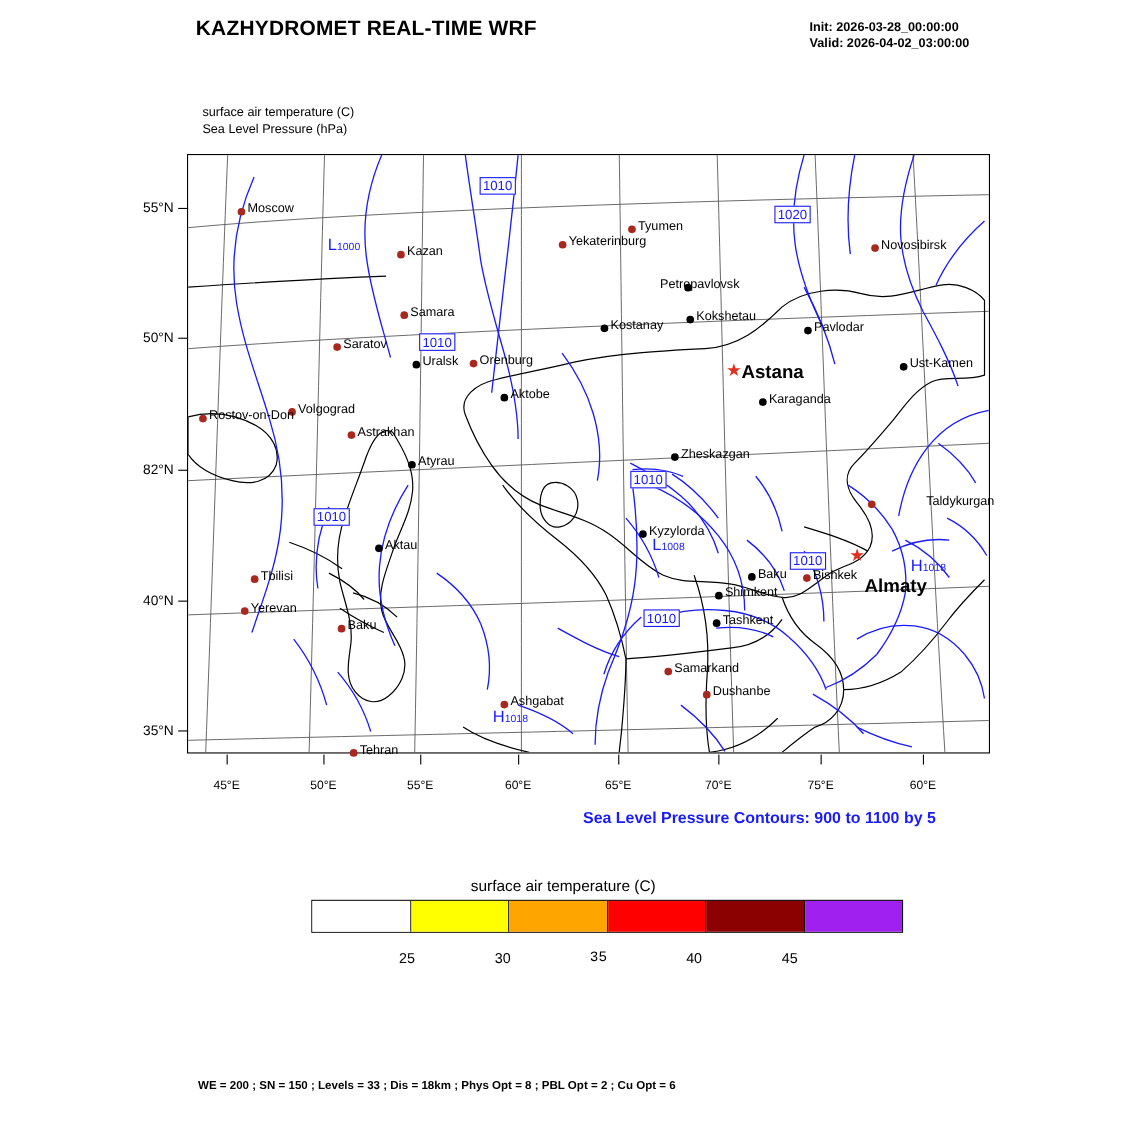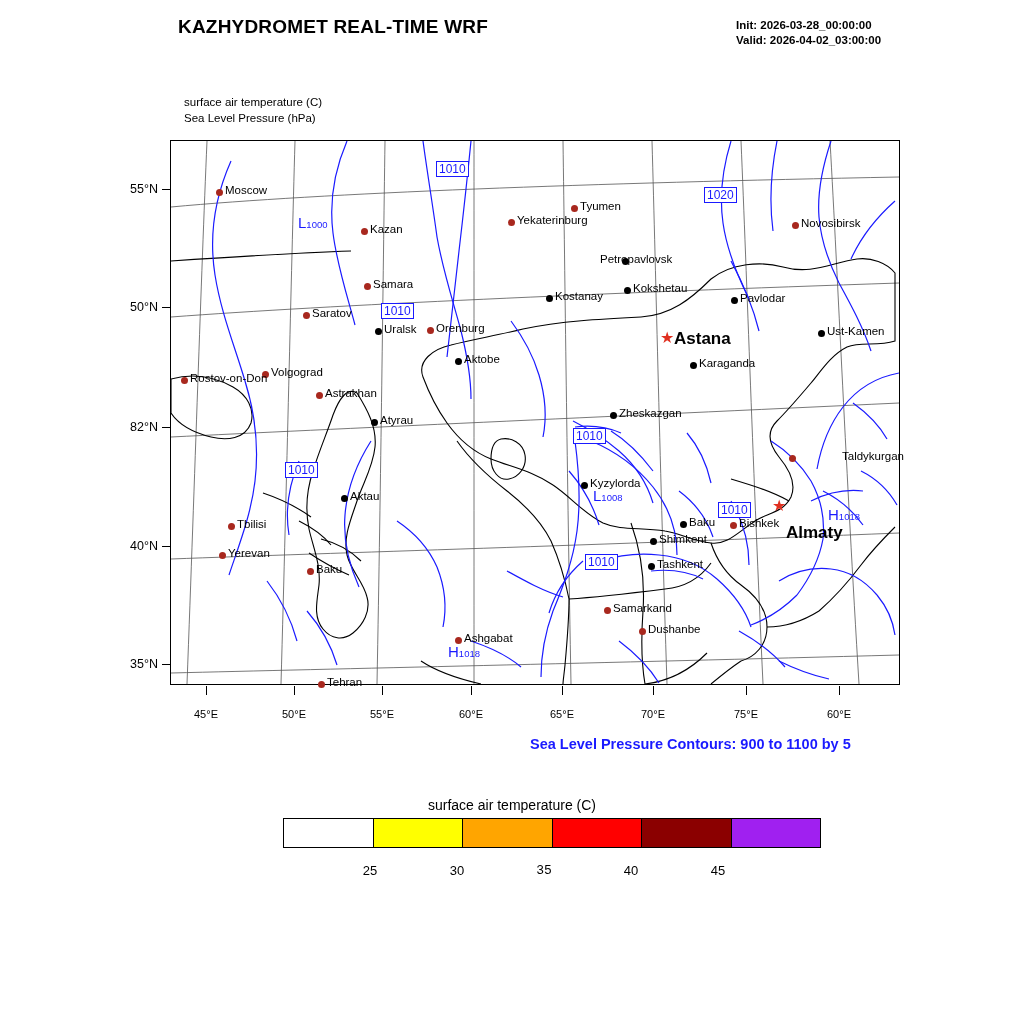--- a/index.html
+++ b/index.html
@@ -367,13 +367,14 @@
     <div style="background: rgb(139, 0, 0);"></div>
     <div style="background: rgb(160, 32, 240);"></div>
   </div>
 <div class="abs cb-tick" style="left:350px;top:863px;">25</div>
 <div class="abs cb-tick" style="left:437px;top:863px;">30</div>
 <div class="abs cb-tick" style="left:524px;top:863px;font-family:Liberation Mono, monospace;">35</div>
 <div class="abs cb-tick" style="left:611px;top:863px;">40</div>
 <div class="abs cb-tick" style="left:698px;top:863px;">45</div>
 
 <div class="abs" id="footer">
+  <div>WE = 200 ; SN = 150 ; Levels = 33 ; Dis = 18km ; Phys Opt = 8 ; PBL Opt = 2 ; Cu Opt = 6</div>
 </div>
 
 </body></html>

